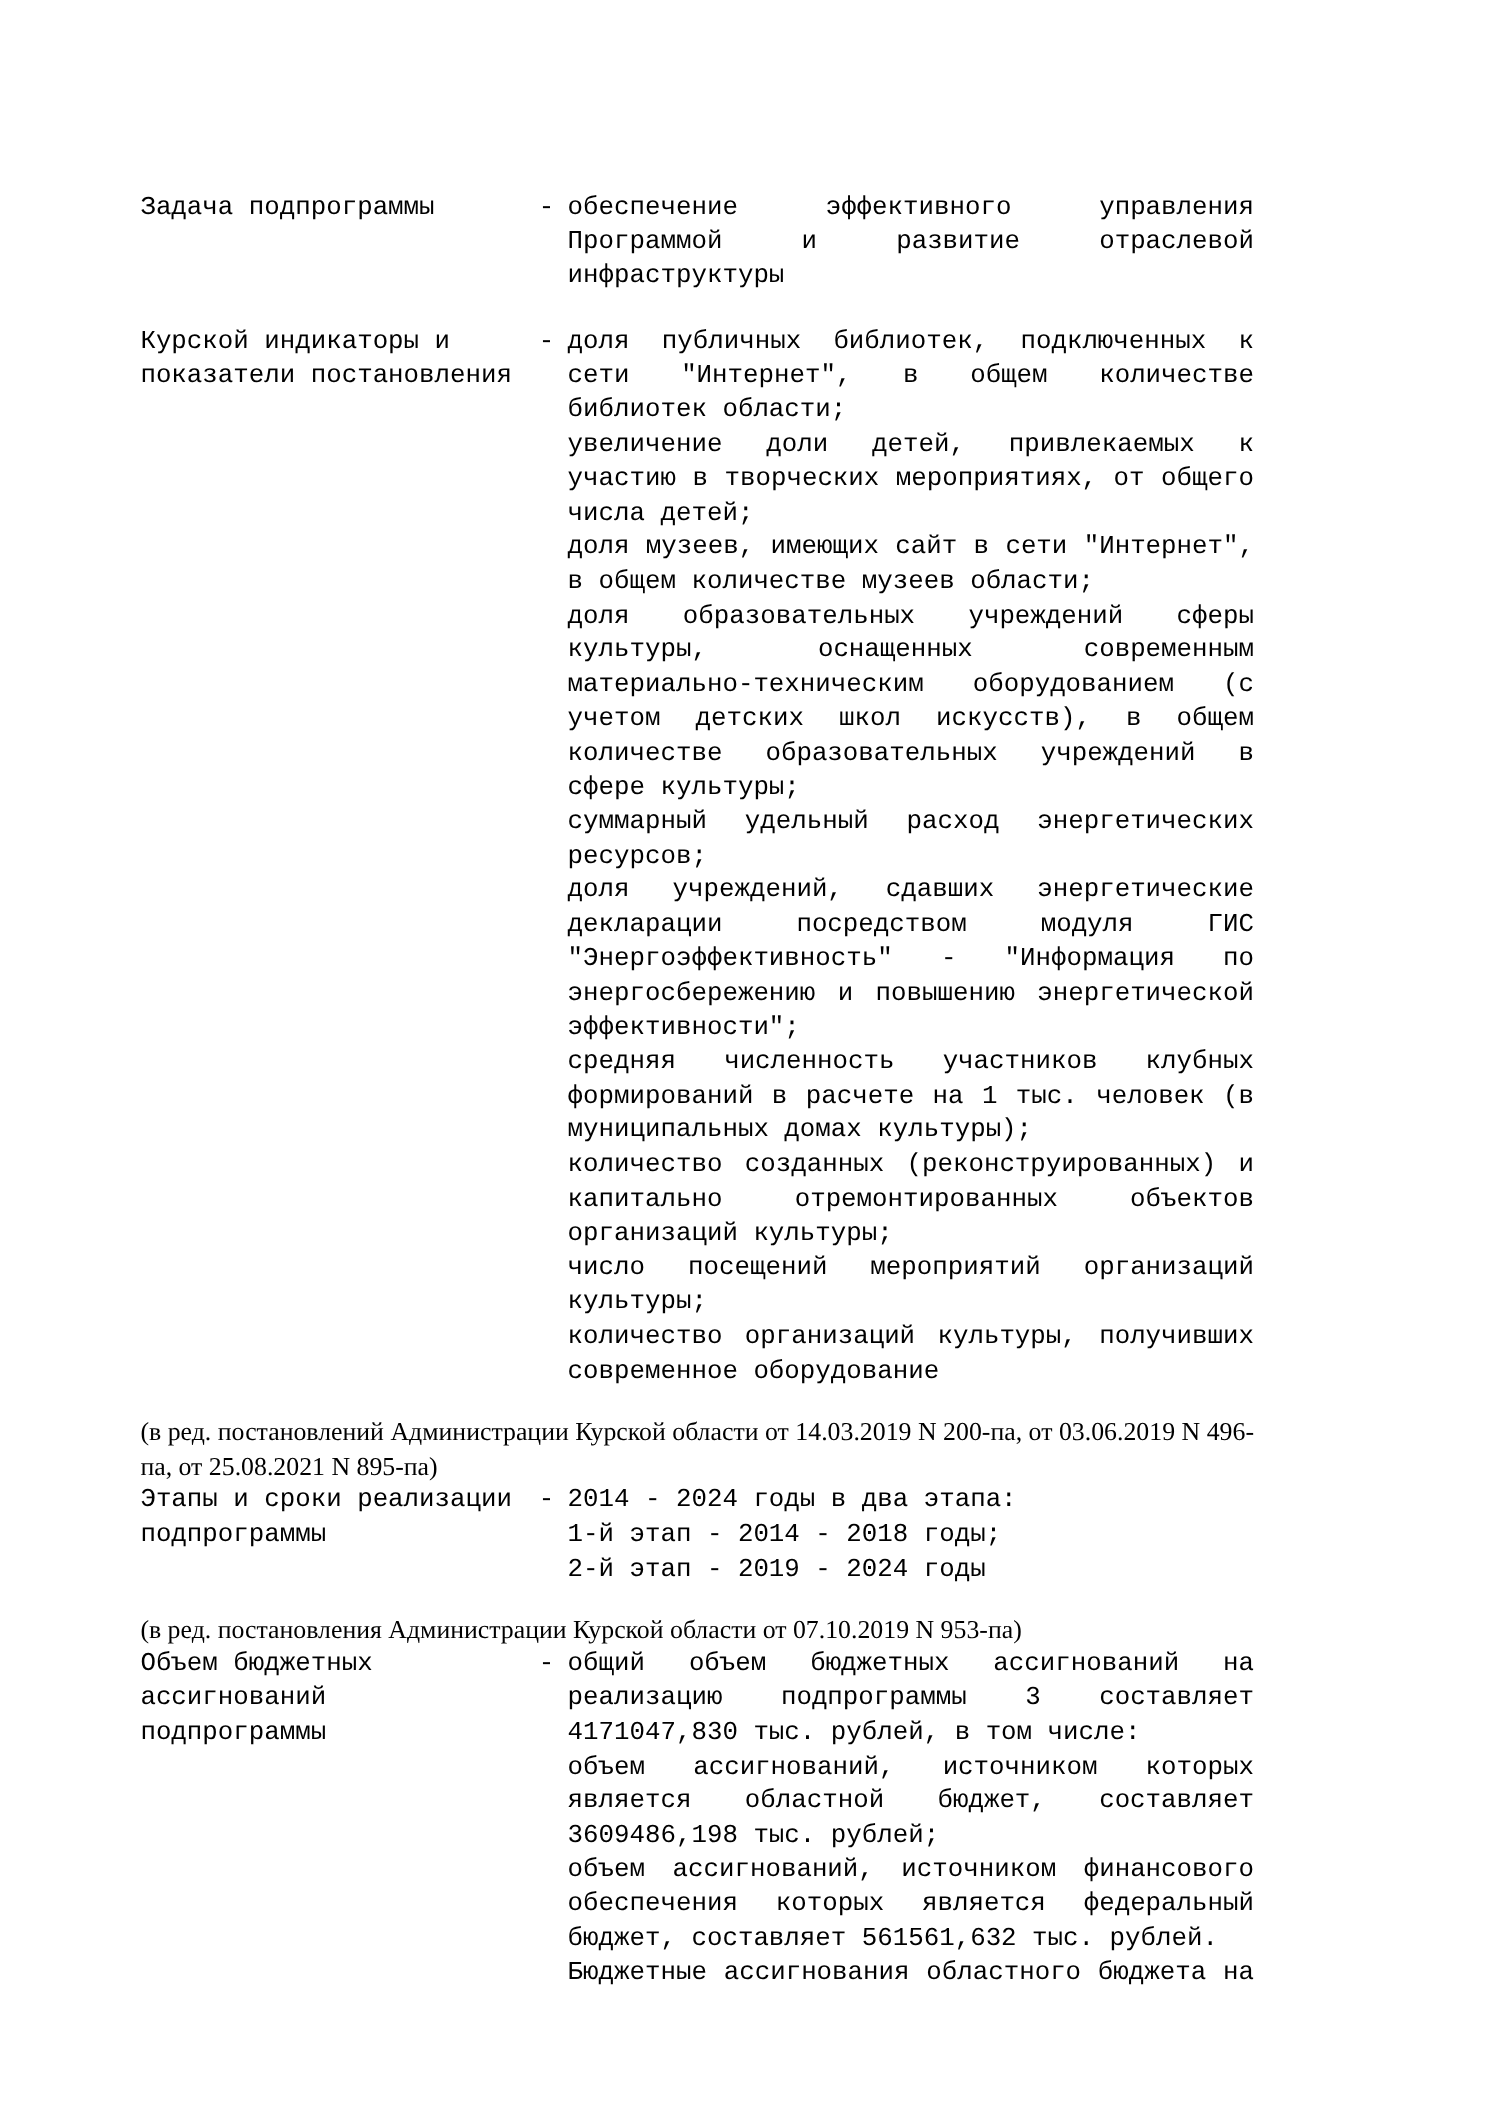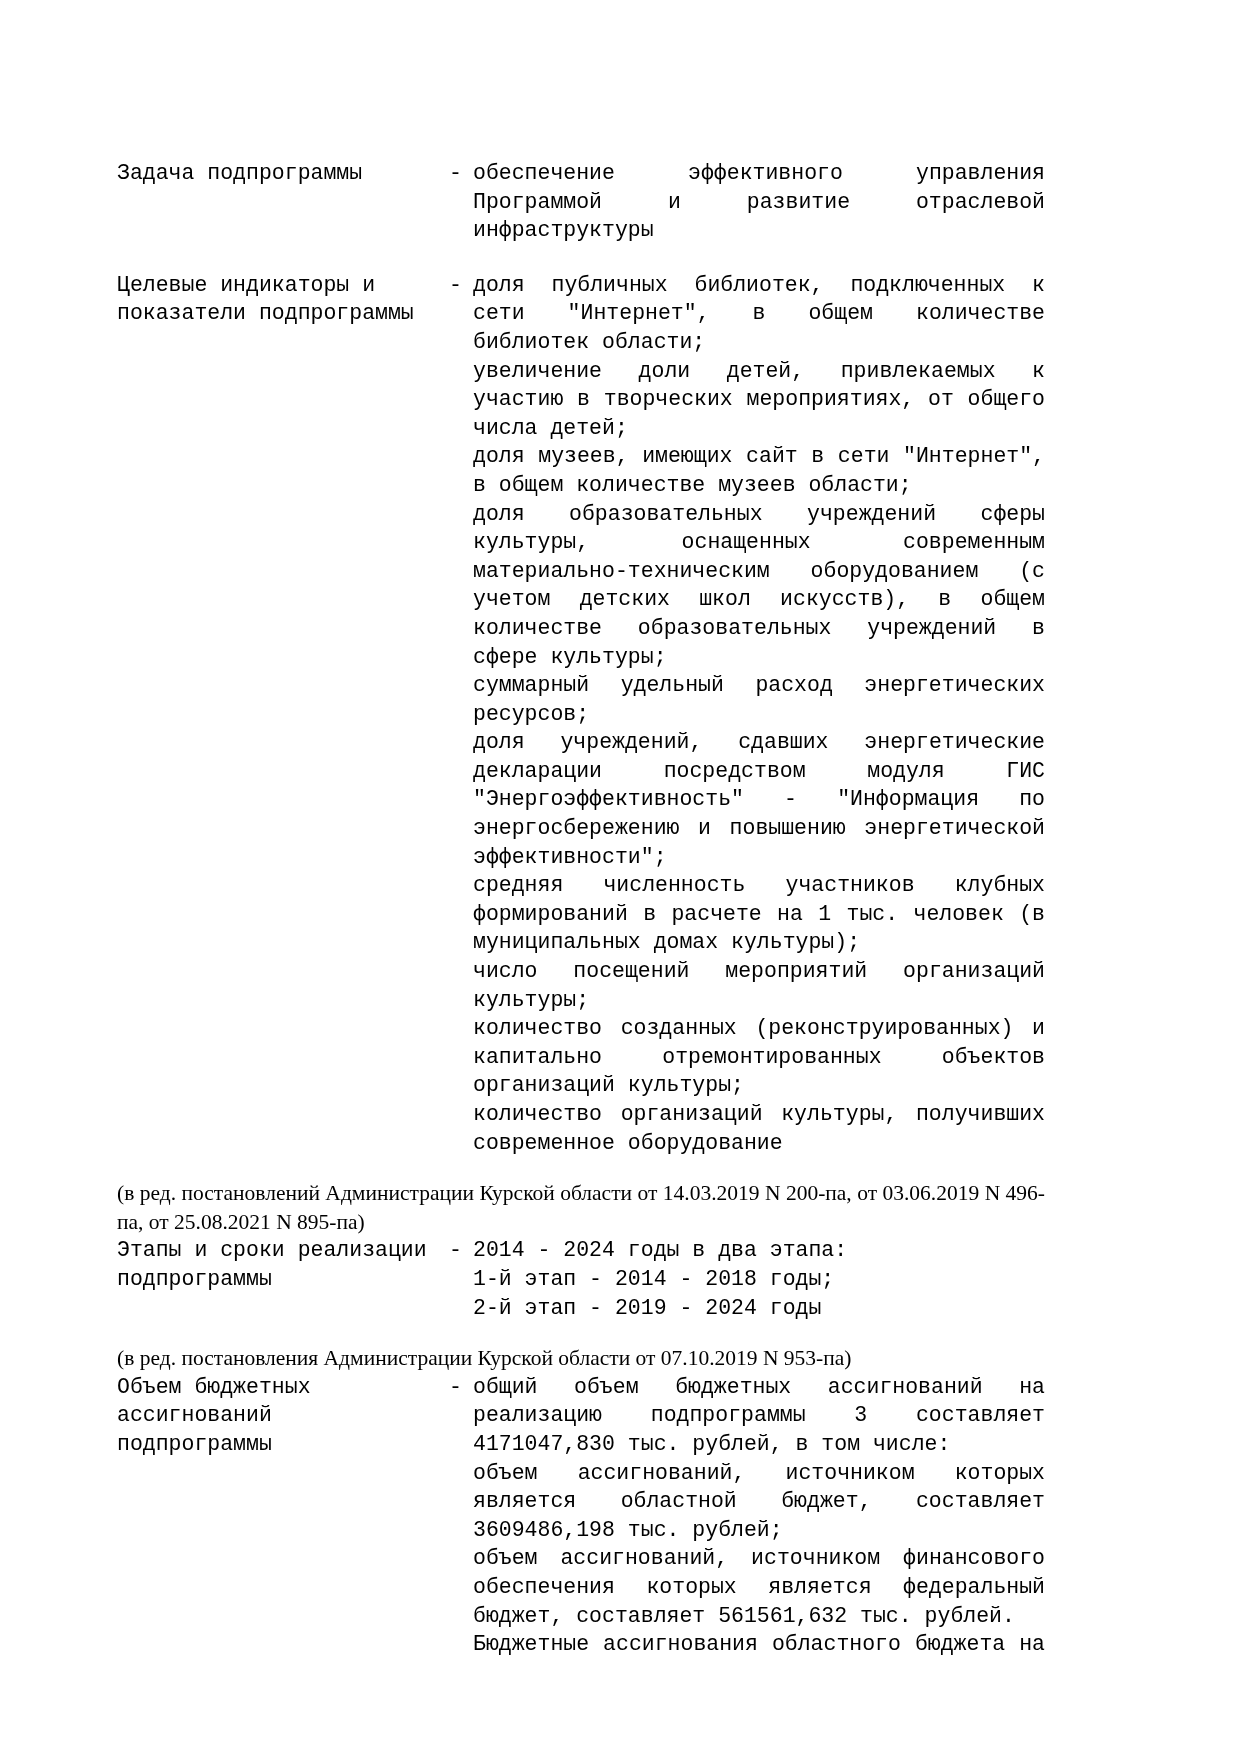--- a/index.html
+++ b/index.html
@@ -64,34 +64,34 @@
       <span class="line">Задача подпрограммы</span>
     </div>
     <div class="dash">-</div>
     <div class="value">
       <div class="para">обеспечение эффективного управления Программой и развитие отраслевой инфраструктуры</div>
     </div>
   </div>
 
   <div class="row" style="margin-bottom:22px;">
     <div class="label">
-      <span class="line">Целевые индикаторы и</span>
-      <span class="line">показатели подпрограммы</span>
+      <span class="line">Курской индикаторы и</span>
+      <span class="line">показатели постановления</span>
     </div>
     <div class="dash">-</div>
     <div class="value">
       <div class="para">доля публичных библиотек, подключенных к сети "Интернет", в общем количестве библиотек области;</div>
       <div class="para">увеличение доли детей, привлекаемых к участию в творческих мероприятиях, от общего числа детей;</div>
       <div class="para">доля музеев, имеющих сайт в сети "Интернет", в общем количестве музеев области;</div>
       <div class="para">доля образовательных учреждений сферы культуры, оснащенных современным материально-техническим оборудованием (с учетом детских школ искусств), в общем количестве образовательных учреждений в сфере культуры;</div>
       <div class="para">суммарный удельный расход энергетических ресурсов;</div>
       <div class="para">доля учреждений, сдавших энергетические декларации посредством модуля ГИС "Энергоэффективность" - "Информация по энергосбережению и повышению энергетической эффективности";</div>
       <div class="para">средняя численность участников клубных формирований в расчете на 1 тыс. человек (в муниципальных домах культуры);</div>
+      <div class="para">количество созданных (реконструированных) и капитально отремонтированных объектов организаций культуры;</div>
       <div class="para">число посещений мероприятий организаций культуры;</div>
-      <div class="para">количество созданных (реконструированных) и капитально отремонтированных объектов организаций культуры;</div>
       <div class="para">количество организаций культуры, получивших современное оборудование</div>
     </div>
   </div>
 
   <div class="note" style="">(в ред. постановлений Администрации Курской области от 14.03.2019 N 200-па, от 03.06.2019 N 496-па, от 25.08.2021 N 895-па)</div>
 
   <div class="row" style="margin-bottom:22px;">
     <div class="label">
       <span class="line">Этапы и сроки реализации</span>
       <span class="line">подпрограммы</span>

